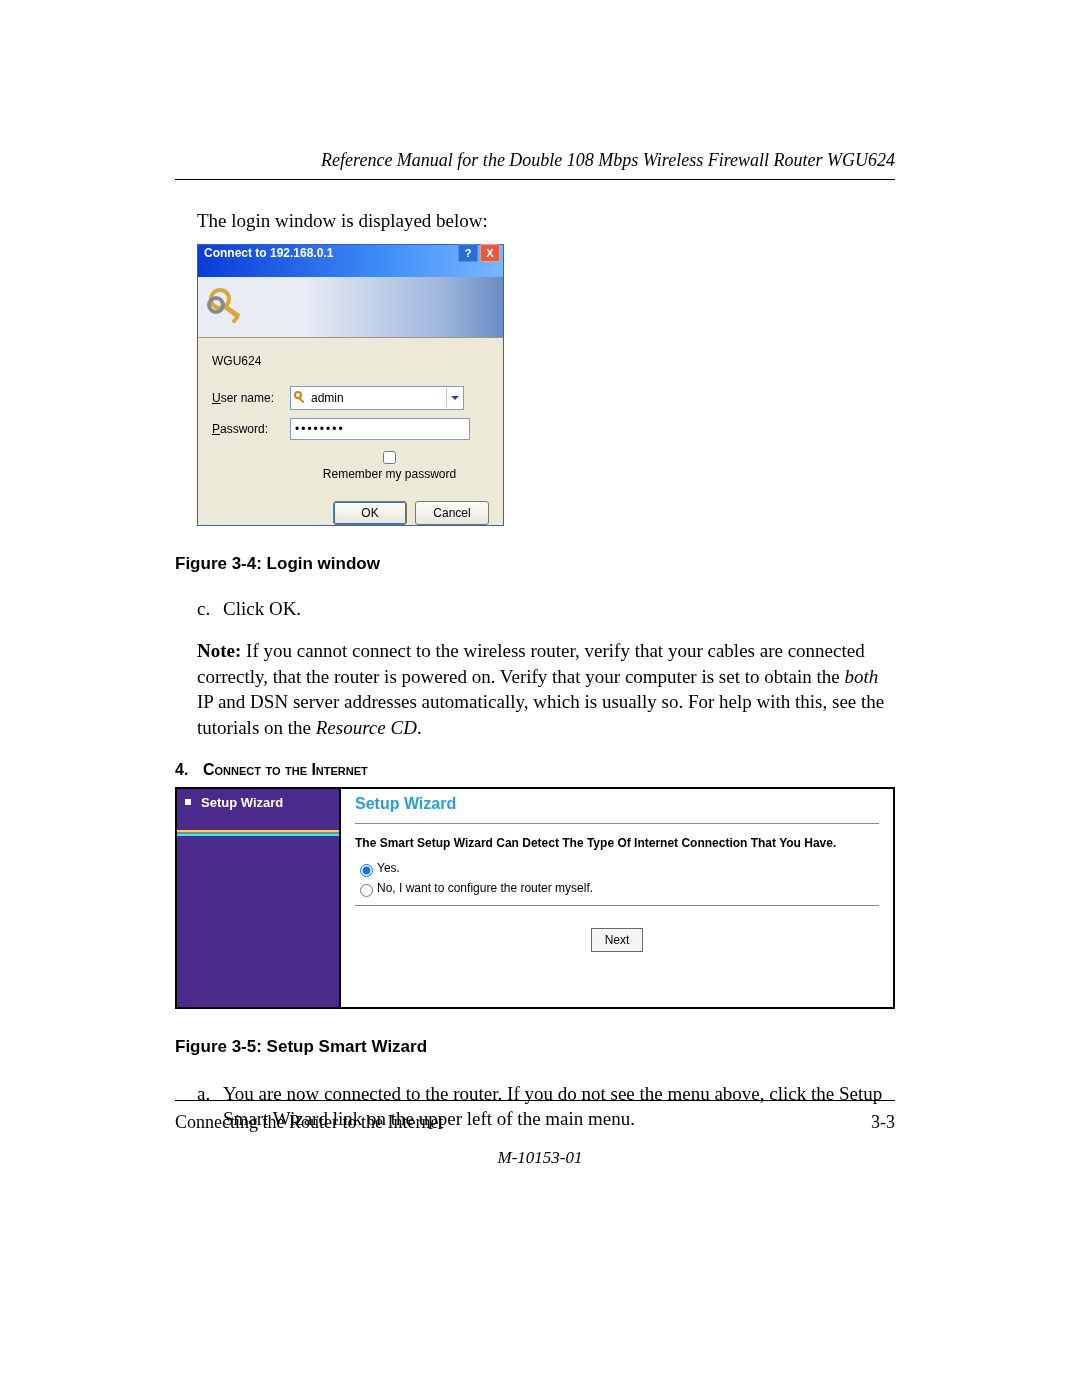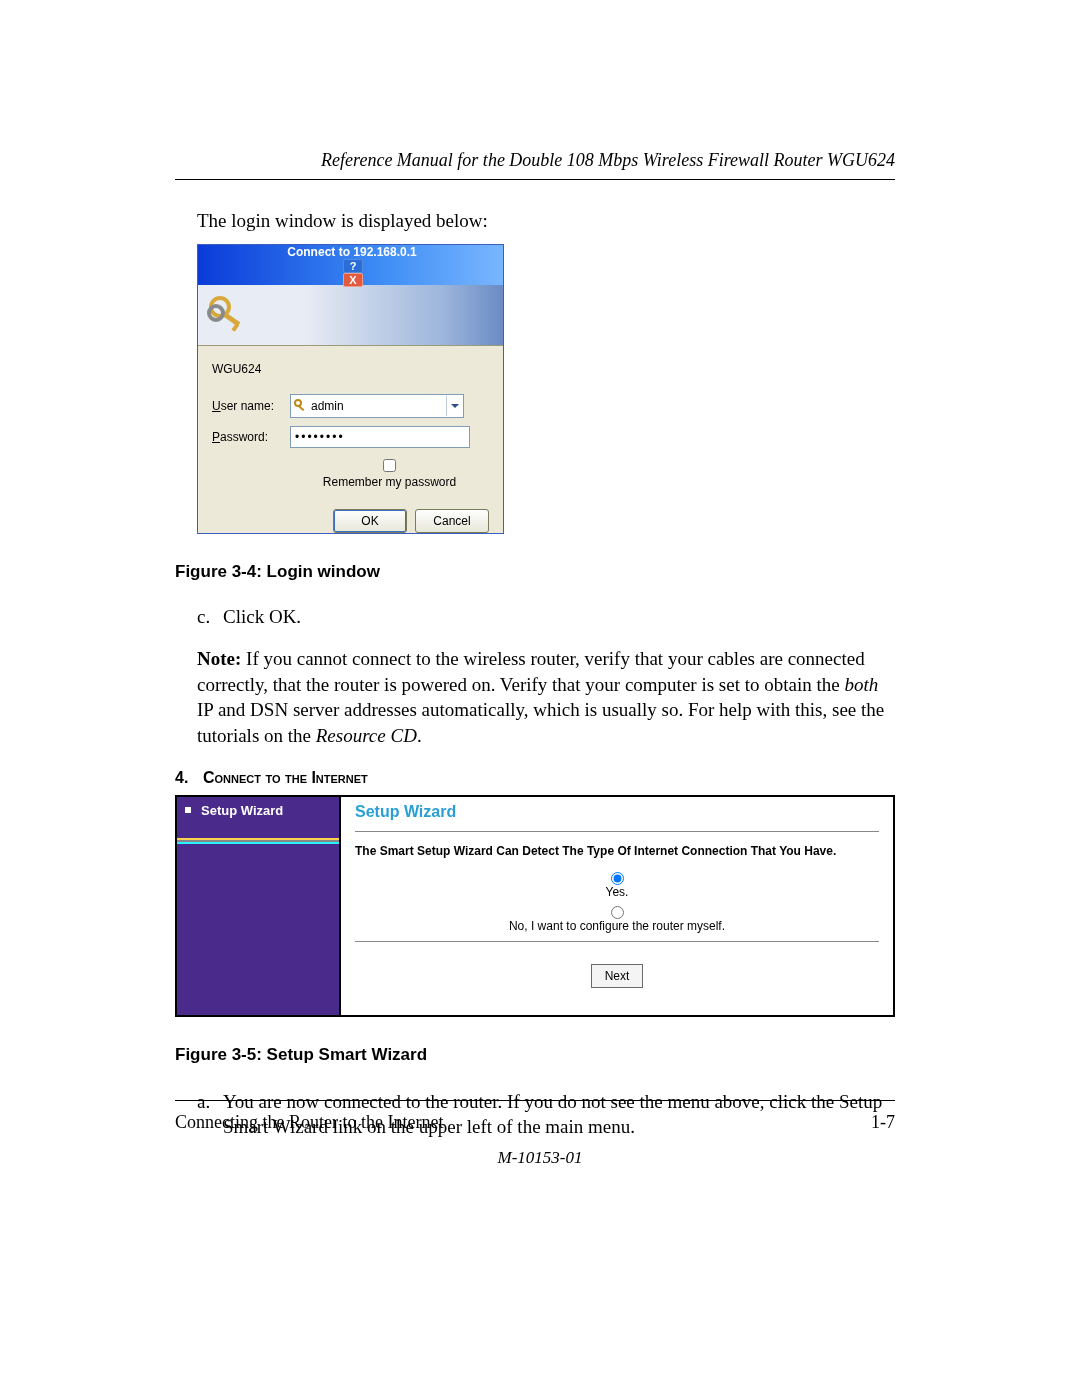--- a/index.html
+++ b/index.html
@@ -36,25 +36,24 @@
     border: 1px solid #3a5fbf;
     font-family: Tahoma, Verdana, Arial, sans-serif;
     font-size: 12px;
     background: #ece9d8;
   }
   .login-titlebar {
     background: linear-gradient(to right, #0a3bd8 0%, #3d8df5 60%, #7ab6ff 100%);
     color: #fff;
     font-weight: bold;
     font-size: 12px;
-    height: 40px;
+    height: 16px;
     display: flex;
     align-items: center;
-    padding: 0 3px 0 6px;
-    flex-direction: column;
+    padding: 0 3px 16px 6px;
   }
   .login-titlebar .spacer { flex: 1; }
   .titlebar-btn {
     width: 18px; height: 16px;
     margin-left: 2px;
     display: flex; align-items: center; justify-content: center;
     border-radius: 2px;
     font-family: Arial, sans-serif;
     font-weight: bold;
     font-size: 11px;
@@ -182,21 +181,21 @@
     position: relative;
   }
   .wizard-main h3 {
     color: #2a9fd6;
     font-size: 16px;
     margin: 0 0 10px 0;
     font-family: Arial, sans-serif;
   }
   .wizard-rule { border:none; border-top:1px solid #888; margin: 0 0 12px 0; }
   .wizard-p { font-weight:bold; font-size:12px; margin: 0 0 10px 0; line-height:1.3; }
-  .wizard-opt { display:flex; align-items:center; font-size:12px; margin: 2px 0 4px 0; flex-direction: column; }
+  .wizard-opt { display:flex; font-size:12px; margin: 2px 0 4px 0; }
   .wizard-opt input { margin-right:4px; }
   .wizard-next-row {
     border-top:1px solid #888;
     margin-top:8px; padding-top:22px;
     text-align:center;
   }
   .next-btn {
     display:inline-flex; align-items:center; justify-content:center;
     min-width:50px; height:22px;
     border:1px solid #6a6a6a; background:#f4f4f4;
@@ -343,15 +342,15 @@
 
   <div class="body-para">
     <span class="marker">a.</span>
     <span>You are now connected to the router. If you do not see the menu above, click the Setup Smart Wizard link on the upper left of the main menu.</span>
   </div>
 </div>
 
 <div class="footer-rule"></div>
 <div class="footer-row">
   <span>Connecting the Router to the Internet</span>
-  <span>1-7</span>
+  <span>3-3</span>
 </div>
 <div class="doc-id">M-10153-01</div>
 
 </body></html>

